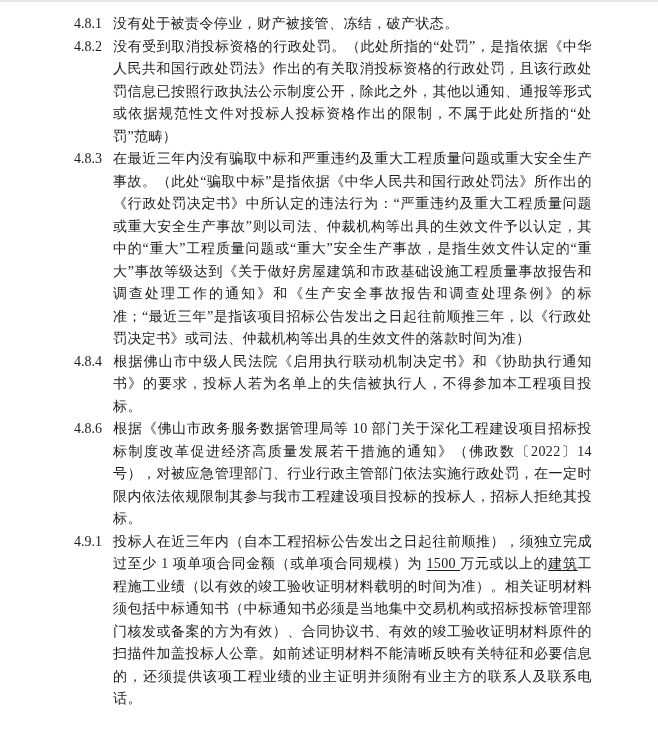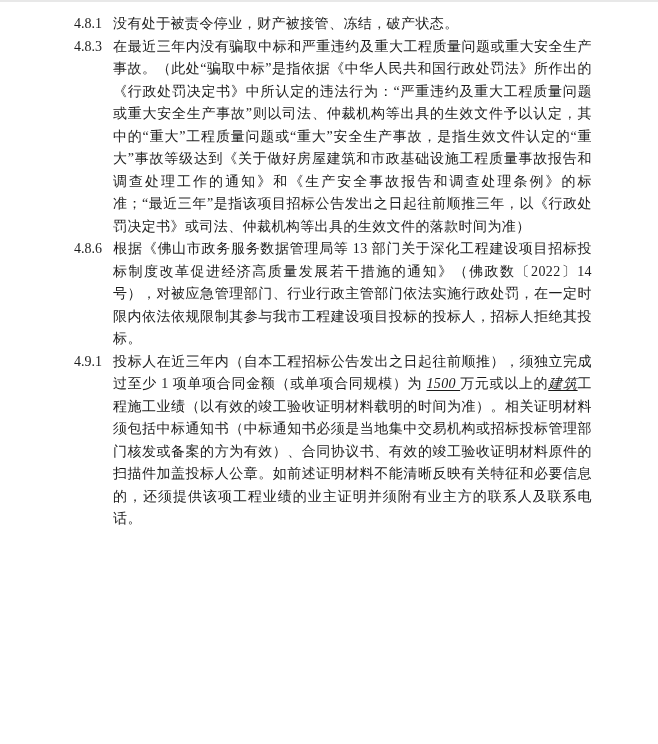--- a/index.html
+++ b/index.html
@@ -37,25 +37,27 @@
     text-indent: 0;
     letter-spacing: 0;
     white-space: nowrap;
   }
   .clause.level-2 .clause-num { width: 27px; }
   .seg-bold {
     font-weight: bold;
     font-family: "Liberation Sans", "DejaVu Sans", sans-serif;
     letter-spacing: 0.2px;
   }
-  .seg-underline { text-decoration: underline; text-underline-offset: 2px; font-style: italic; }
+  .seg-underline { text-decoration: underline; text-underline-offset: 2px; }
 </style>
 </head>
 <body>
 
 <div class="page" style="background: rgb(255, 255, 255);">
   <div class="doc-body" style="color: rgb(28, 28, 28);">
       <p class="clause"><span class="clause-num">4.8.1</span><span class="clause-text"><span>没有处于被责令停业，财产被接管、冻结，破产状态。</span></span></p>
+      <p class="clause"><span class="clause-num">4.8.2</span><span class="clause-text"><span>没有受到取消投标资格的行政处罚。（此处所指的“处罚”，是指依据《中华人民共和国行政处罚法》作出的有关取消投标资格的行政处罚，且该行政处罚信息已按照行政执法公示制度公开，除此之外，其他以通知、通报等形式或依据规范性文件对投标人投标资格作出的限制，不属于此处所指的“处罚”范畴）</span></span></p>
       <p class="clause"><span class="clause-num">4.8.3</span><span class="clause-text"><span>在最近三年内没有骗取中标和严重违约及重大工程质量问题或重大安全生产事故。（此处“骗取中标”是指依据《中华人民共和国行政处罚法》所作出的《行政处罚决定书》中所认定的违法行为：“严重违约及重大工程质量问题或重大安全生产事故”则以司法、仲裁机构等出具的生效文件予以认定，其中的“重大”工程质量问题或“重大”安全生产事故，是指生效文件认定的“重大”事故等级达到《关于做好房屋建筑和市政基础设施工程质量事故报告和调查处理工作的通知》和《生产安全事故报告和调查处理条例》的标准；“最近三年”是指该项目招标公告发出之日起往前顺推三年，以《行政处罚决定书》或司法、仲裁机构等出具的生效文件的落款时间为准）</span></span></p>
-      <p class="clause"><span class="clause-num">4.8.6</span><span class="clause-text"><span>根据《佛山市政务服务数据管理局等 13 部门关于深化工程建设项目招标投标制度改革促进经济高质量发展若干措施的通知》（佛政数〔2022〕14 号），对被应急管理部门、行业行政主管部门依法实施行政处罚，在一定时限内依法依规限制其参与我市工程建设项目投标的投标人，招标人拒绝其投标。</span></span></p>
+      <p class="clause"><span class="clause-num">4.8.4</span><span class="clause-text"><span>根据佛山市中级人民法院《启用执行联动机制决定书》和《协助执行通知书》的要求，投标人若为名单上的失信被执行人，不得参加本工程项目投标。</span></span></p>
+      <p class="clause"><span class="clause-num">4.8.6</span><span class="clause-text"><span>根据《佛山市政务服务数据管理局等 10 部门关于深化工程建设项目招标投标制度改革促进经济高质量发展若干措施的通知》（佛政数〔2022〕14 号），对被应急管理部门、行业行政主管部门依法实施行政处罚，在一定时限内依法依规限制其参与我市工程建设项目投标的投标人，招标人拒绝其投标。</span></span></p>
       <p class="clause"><span class="clause-num">4.9.1</span><span class="clause-text"><span>投标人在近三年内（自本工程招标公告发出之日起往前顺推），须独立完成过至少 1 项单项合同金额（或单项合同规模）为 </span><span class="seg-underline">1500 </span><span>万元或以上的</span><span class="seg-underline">建筑</span><span>工程施工业绩（以有效的竣工验收证明材料载明的时间为准）。相关证明材料须包括中标通知书（中标通知书必须是当地集中交易机构或招标投标管理部门核发或备案的方为有效）、合同协议书、有效的竣工验收证明材料原件的扫描件加盖投标人公章。如前述证明材料不能清晰反映有关特征和必要信息的，还须提供该项工程业绩的业主证明并须附有业主方的联系人及联系电话。</span></span></p>
     </div>
 </div>
 
 </body></html>

